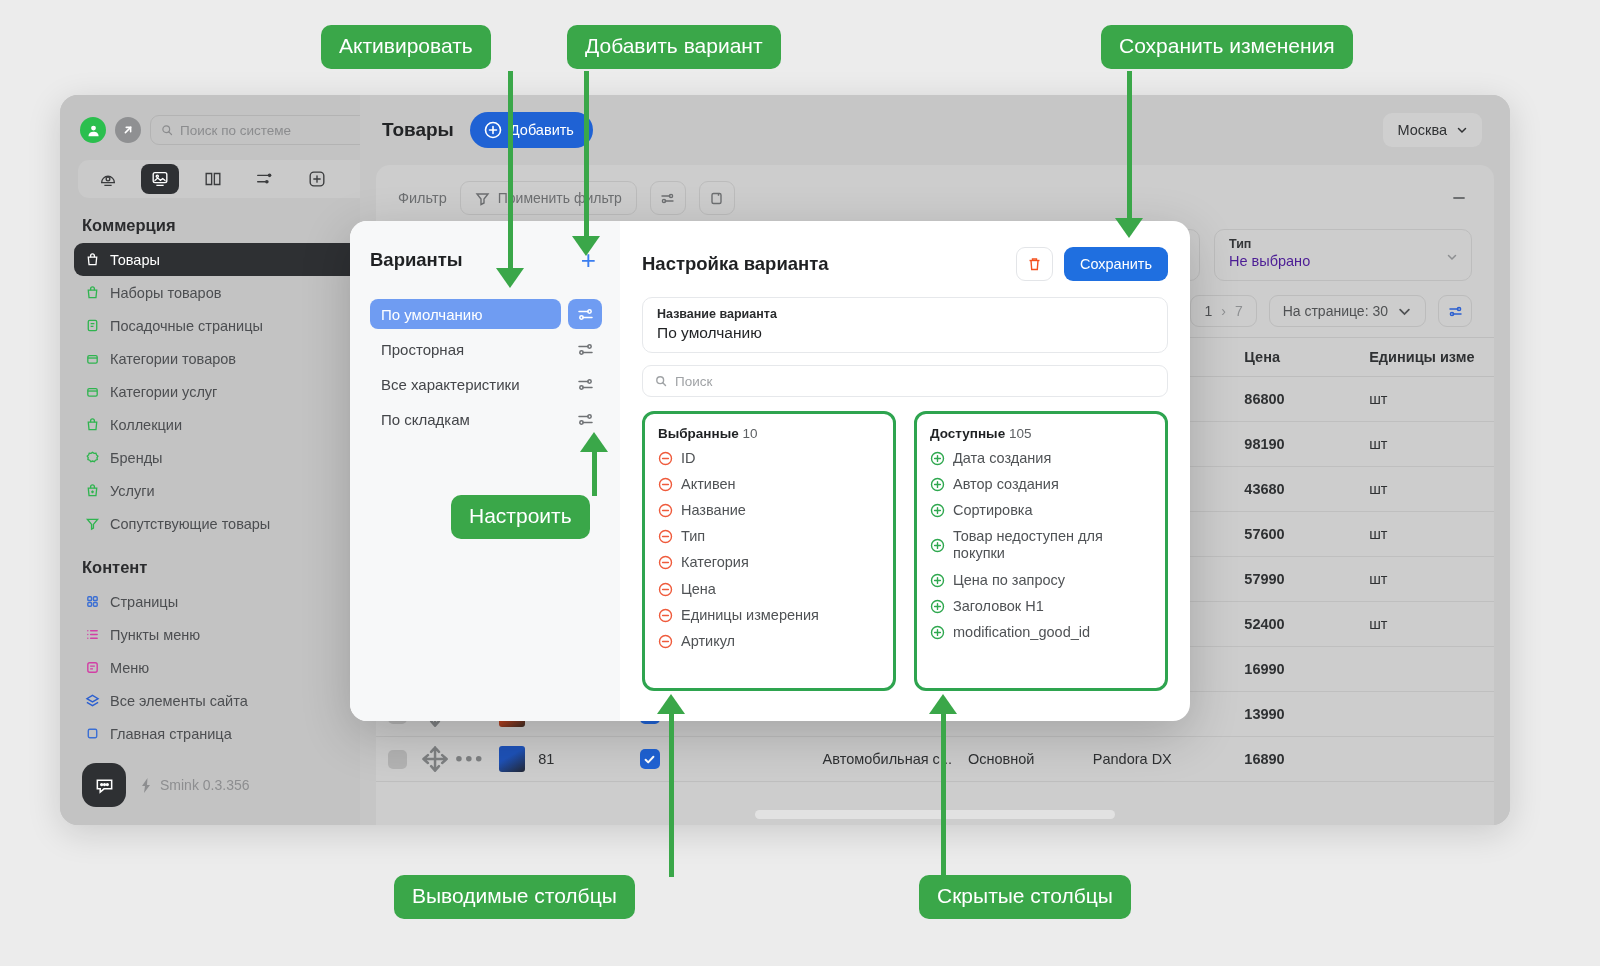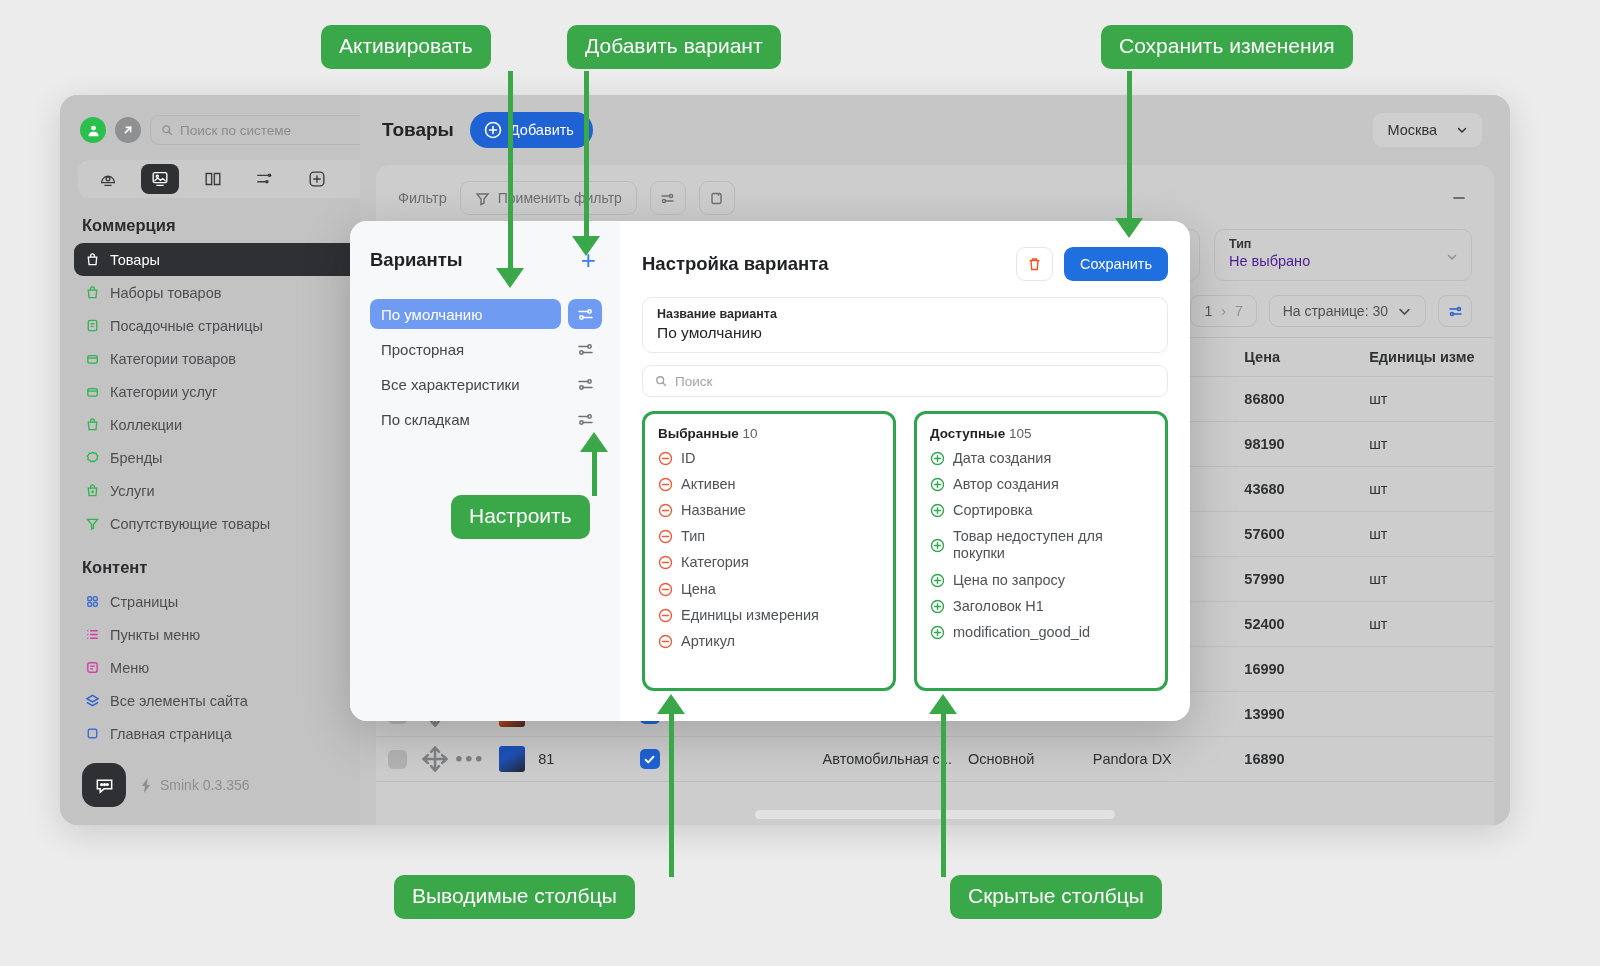--- a/index.html
+++ b/index.html
@@ -93,21 +93,21 @@
   .page-title { font-size: 19px; font-weight: 700; color: #222426; }
   .btn-add {
     background: #1f62d4; color: #fff; border: none; border-radius: 20px;
     height: 36px; padding: 0 19px 0 14px; font-size: 14.5px;
     display: flex; align-items: center; gap: 8px; font-family: inherit;
   }
   .btn-add svg { width: 18px; height: 18px; }
   .spacer { flex: 1; }
   .city-select {
     height: 34px; border-radius: 9px; background: #cfcfcf;
-    display: flex; align-items: center; gap: 19px; padding: 0 14px;
+    display: flex; align-items: center; gap: 9px; padding: 0 14px;
     font-size: 14.5px; color: #303234;
   }
   .city-select svg { width: 12px; height: 12px; }
 
   .panel {
     margin: 0 16px; background: #cdcdcd; border-radius: 14px 14px 0 0;
     height: calc(100% - 70px); position: relative; overflow: hidden;
   }
   .filter-row {
     display: flex; align-items: center; gap: 13px; padding: 16px 22px 0 22px;
@@ -979,17 +979,17 @@
   <div class="arrow-head down" style="left:1115px; top:218px;"></div>
 
   <div class="ann" style="left:451px; top:495px;">Настроить</div>
   <div class="arrow-line" style="left:592px; top:451px; height:45px;"></div>
   <div class="arrow-head up" style="left:580px; top:432px;"></div>
 
   <div class="ann" style="left:394px; top:875px;">Выводимые столбцы</div>
   <div class="arrow-line" style="left:669px; top:712px; height:165px;"></div>
   <div class="arrow-head up" style="left:657px; top:694px;"></div>
 
-  <div class="ann" style="left:950px; top:875px;">Скрытые столбцы</div>
+  <div class="ann" style="left:919px; top:875px;">Скрытые столбцы</div>
   <div class="arrow-line" style="left:941px; top:712px; height:165px;"></div>
   <div class="arrow-head up" style="left:929px; top:694px;"></div>
 
 </div>
 
 </body></html>

